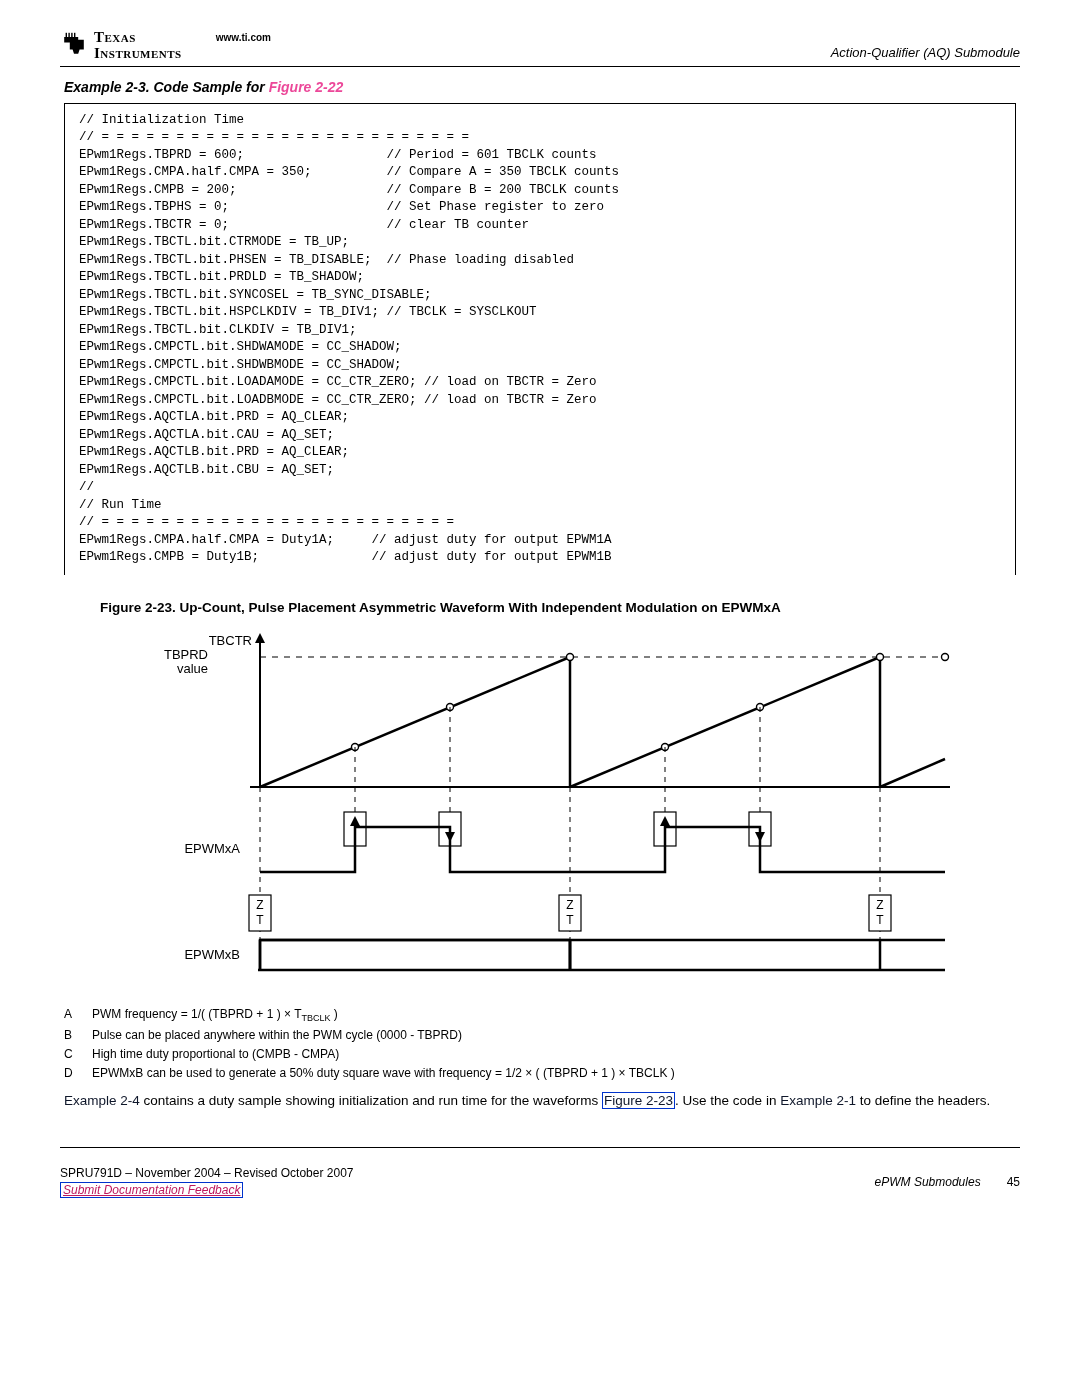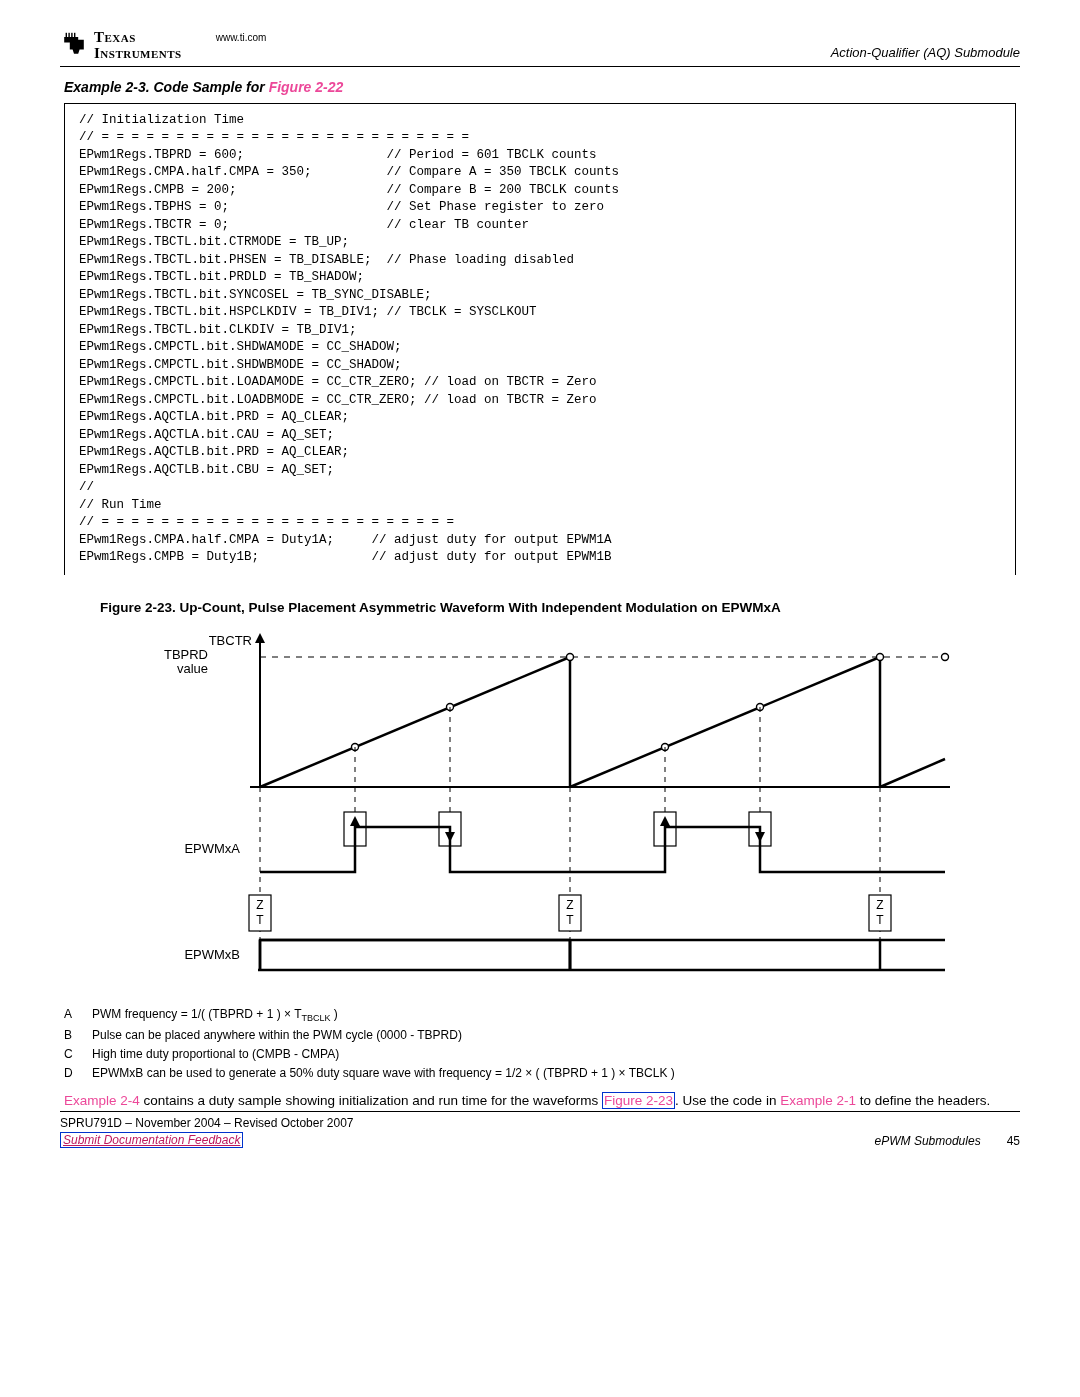--- a/index.html
+++ b/index.html
@@ -37,21 +37,21 @@
   .ti-name {
     font-family: Georgia, 'Times New Roman', serif;
     font-variant: small-caps;
     font-weight: bold;
     font-size: 15px;
     letter-spacing: 0.5px;
     line-height: 1.05;
   }
   .ti-url {
     font-size: 10px;
-    font-weight: normal;
+    font-weight: bold;
     margin-left: 34px;
     margin-top: 2px;
     text-align: right;
   }
   .section-label {
     font-style: italic;
     font-size: 13px;
     padding-bottom: 2px;
   }
   .example-title {
@@ -98,28 +98,29 @@
     margin: 5px 0;
     align-items: baseline;
   }
   .notes .key { width: 14px; flex: none; }
   .sub { font-size: 9px; vertical-align: sub; }
   .body-para {
     font-size: 13.5px;
     margin: 12px 4px 0 4px;
     line-height: 1.4;
   }
-  .link { color: #ec4899; }
+  .link { color: #0f172a; }
   .link-box { border: 1px solid #0033cc; padding: 0 1px; }
   .footer {
     display: flex;
     justify-content: space-between;
-    align-items: flex-end;
+    align-items: center;
     border-top: 1.5px solid #000;
-    padding-top: 4px;
+    margin-top: 36px;
+    padding-top: 18px;
     font-size: 12px;
   }
   .footer .left { }
   .footer .right { display:flex; gap:26px; align-items:baseline;}
   .footer .section-name { font-style: italic; }
   .footer .feedback {
     color: #be185d;
     text-decoration: underline;
     border: 1px solid #0033cc;
     padding: 0 2px;

